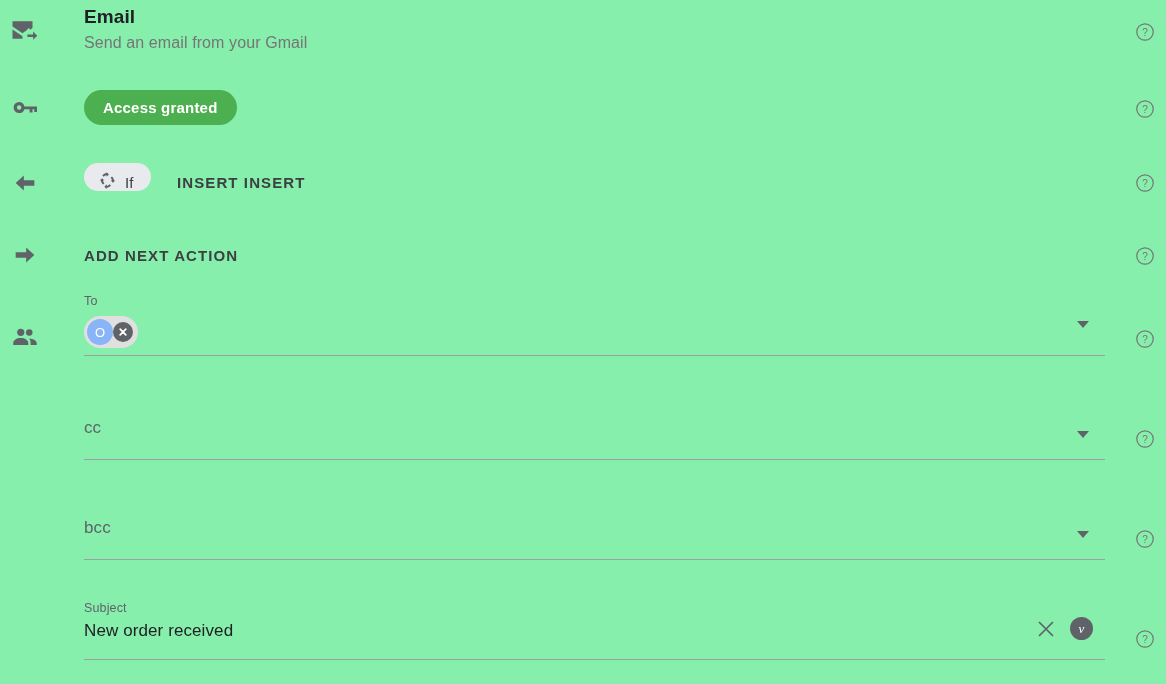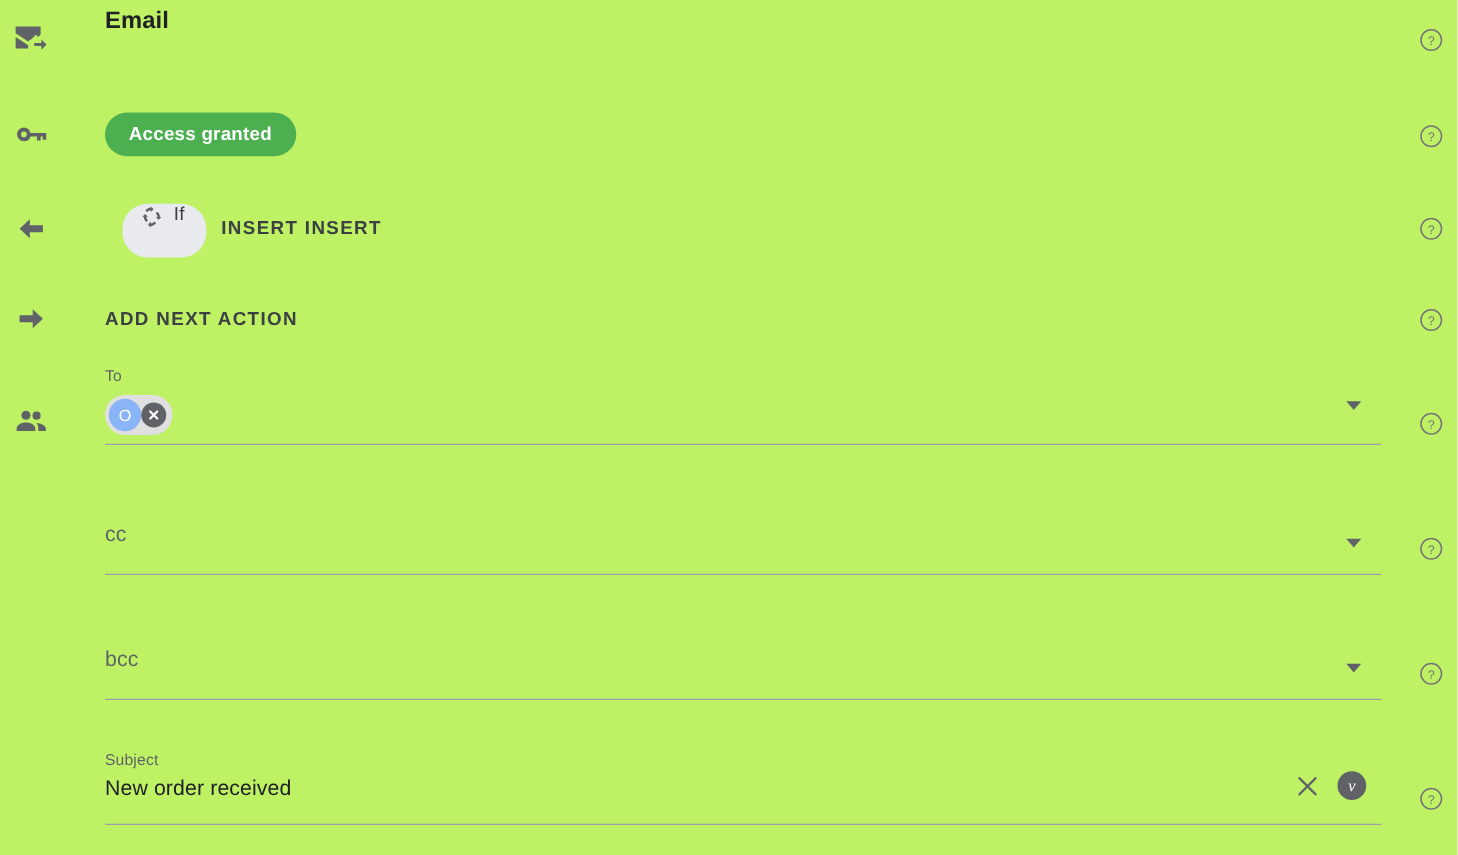--- a/index.html
+++ b/index.html
@@ -6,21 +6,21 @@
   html, body {
     margin: 0; padding: 0;
     background: #ffffff;
     font-family: "Liberation Sans", sans-serif;
     -webkit-font-smoothing: antialiased;
   }
   #screen {
     position: relative;
     width: 1166px;
     height: 684px;
-    background: #bef264;
+    background: #86efac;
     overflow: hidden;
     text-decoration: underline;
   }
 
   
   .rail-icon {
     position: absolute;
     left: 9px;
     width: 32px; height: 32px;
     display: flex; align-items: center; justify-content: center;
@@ -68,23 +68,23 @@
     font-size: 15px;
     font-weight: bold;
     letter-spacing: .2px;
     cursor: pointer;
     user-select: none;
   }
 
   
   .if-pill {
     position: absolute;
-    left: 98px; top: 163px;
-    height: 43px;
-    display: inline-flex; align-items: flex-start; gap: 7px;
+    left: 84px; top: 163px;
+    height: 28px;
+    display: inline-flex; align-items: flex-end; gap: 7px;
     padding: 0 17px 0 13px;
     border-radius: 20px;
     background: #e8eaed;
     cursor: pointer;
     user-select: none;
   }
   .if-pill .if-label {
     font-size: 15px;
     color: #3c4043;
     letter-spacing: .2px;
@@ -238,20 +238,21 @@
   <div class="rail-icon" style="top:321px;">
     <svg width="30" height="30" viewBox="0 0 24 24" aria-hidden="true">
       <circle cx="8.6" cy="8.2" r="2.9"></circle>
       <circle cx="15.4" cy="8.4" r="2.6"></circle>
       <path d="M2.6 17c0-2.6 2.7-4.2 6-4.2s6 1.6 6 4.2v1.3H2.6V17z"></path>
       <path d="M15.4 13.1c2.6.2 6 1.3 6 3.9v1.3h-4.9v-1.5c0-1.5-.5-2.7-1.1-3.7z"></path>
     </svg>
   </div>
 
   <div class="title">Email</div>
+  <div class="subtitle">Send an email from your Gmail</div>
 
   <div class="badge-access">Access granted</div>
 
   <div class="if-pill">
     <span>
       <svg width="21" height="21" viewBox="0 0 24 24" aria-hidden="true">
         <path d="M11 2.4l2.6 2.6-2.6 2.6V5.9c-1.5.2-2.6.9-3.4 1.9l-1.5-1.6C7.3 4.7 9 3.8 11 3.5V2.4z"></path>
         <path d="M3.2 11.9l2.6-2.6 2.6 2.6H6.8c.2 1.4.8 2.4 1.7 3.2l-1.6 1.6c-1.4-1.2-2.2-2.8-2.4-4.8H3.2z"></path>
         <path d="M20.8 12.1l-2.6 2.6-2.6-2.6h1.6c-.2-1.4-.8-2.4-1.7-3.2l1.6-1.6c1.4 1.2 2.2 2.8 2.4 4.8h1.3z"></path>
         <path d="M11 21.6L8.4 19l2.6-2.6v1.7c1.5-.2 2.6-.9 3.4-1.9l1.5 1.6c-1.2 1.5-2.9 2.4-4.9 2.7v1.1z"></path>

